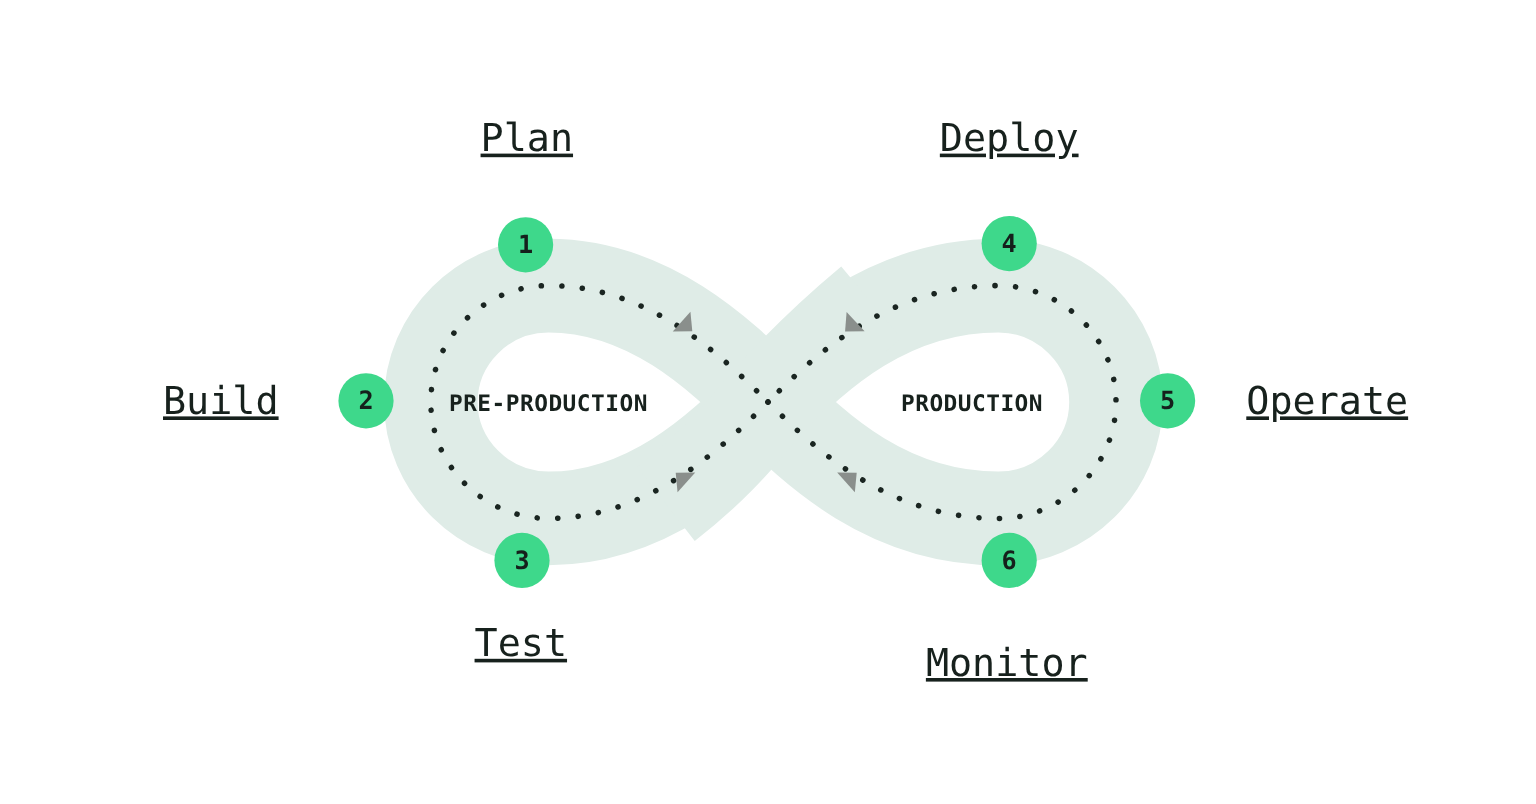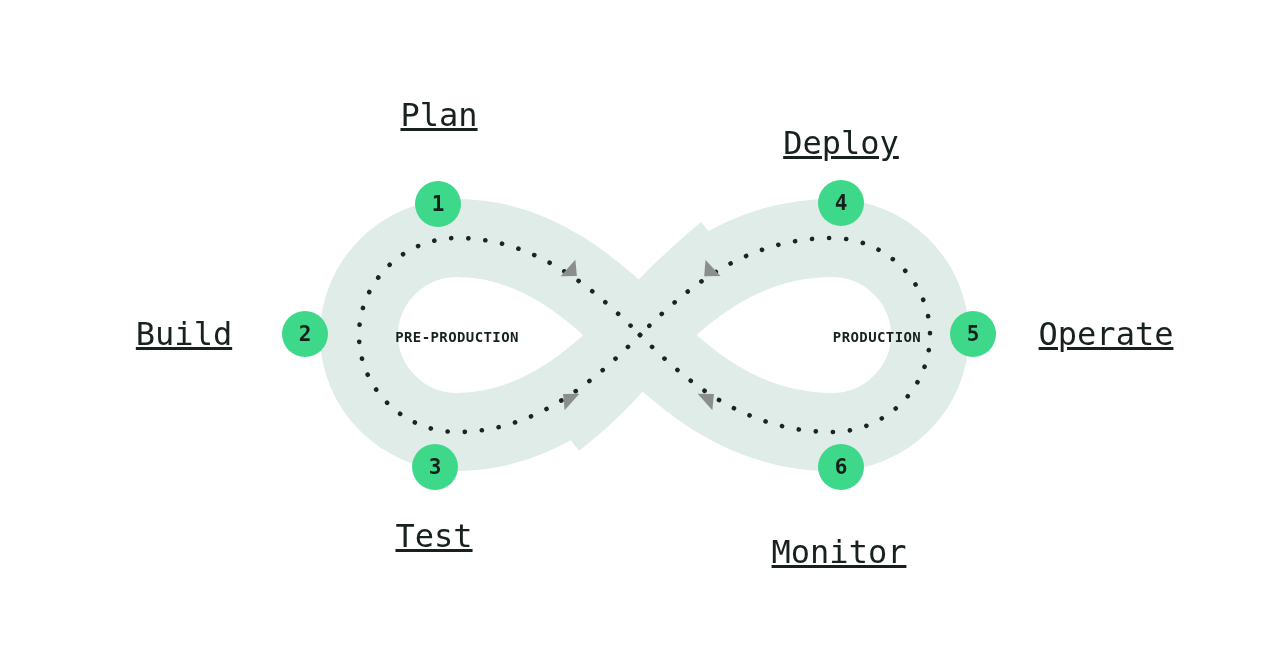--- a/index.html
+++ b/index.html
@@ -32,21 +32,21 @@
     letter-spacing: 0px;
     white-space: nowrap;
     transform: translate(-50%, -50%);
     line-height: 1;
     user-select: none;
     text-decoration: underline;
   }
   .zone-label {
     position: absolute;
     font-family: "DejaVu Sans Mono", "Liberation Mono", monospace;
-    font-size: 14px;
+    font-size: 19px;
     font-weight: 700;
     color: #17211d;
     letter-spacing: 0.4px;
     white-space: nowrap;
     transform: translate(-50%, -50%);
     line-height: 1;
     user-select: none;
   }
   .badge {
     position: absolute;
@@ -137,21 +137,21 @@
 
     <g>
       <polygon points="0,-11 12,0 0,11" fill="#8a8f8c" transform="translate(568,268) rotate(42)"></polygon>
       <polygon points="0,-11 12,0 0,11" fill="#8a8f8c" transform="translate(713,268) rotate(137)"></polygon>
       <polygon points="0,-11 12,0 0,11" fill="#8a8f8c" transform="translate(572,402) rotate(222)"></polygon>
       <polygon points="0,-11 12,0 0,11" fill="#8a8f8c" transform="translate(705,402) rotate(-42)"></polygon>
     </g>
   </svg>
 
   <div class="zone-label" style="left:457px; top:337px;">PRE-PRODUCTION</div>
-  <div class="zone-label" style="left:877px; top:337px;">PRODUCTION</div>
+  <div class="zone-label" style="left:810px; top:337px;">PRODUCTION</div>
 
   <div class="badge" style="left:438px; top:204px;">
     <span class="badge-num">1</span>
   </div>
   <div class="badge" style="left:305px; top:334px;">
     <span class="badge-num">2</span>
   </div>
   <div class="badge" style="left:435px; top:467px;">
     <span class="badge-num">3</span>
   </div>
@@ -161,17 +161,17 @@
   <div class="badge" style="left:973px; top:334px;">
     <span class="badge-num">5</span>
   </div>
   <div class="badge" style="left:841px; top:467px;">
     <span class="badge-num">6</span>
   </div>
 
   <div class="stage-label" style="left:439px; top:115px;">Plan</div>
   <div class="stage-label" style="left:184px; top:334px;text-align:right;">Build</div>
   <div class="stage-label" style="left:434px; top:536px;">Test</div>
-  <div class="stage-label" style="left:841px; top:115px;margin-top:28px;">Deploy</div>
+  <div class="stage-label" style="left:841px; top:115px;">Deploy</div>
   <div class="stage-label" style="left:1106px; top:334px;">Operate</div>
   <div class="stage-label" style="left:839px; top:552px;">Monitor</div>
 
 </div>
 
 </body></html>

